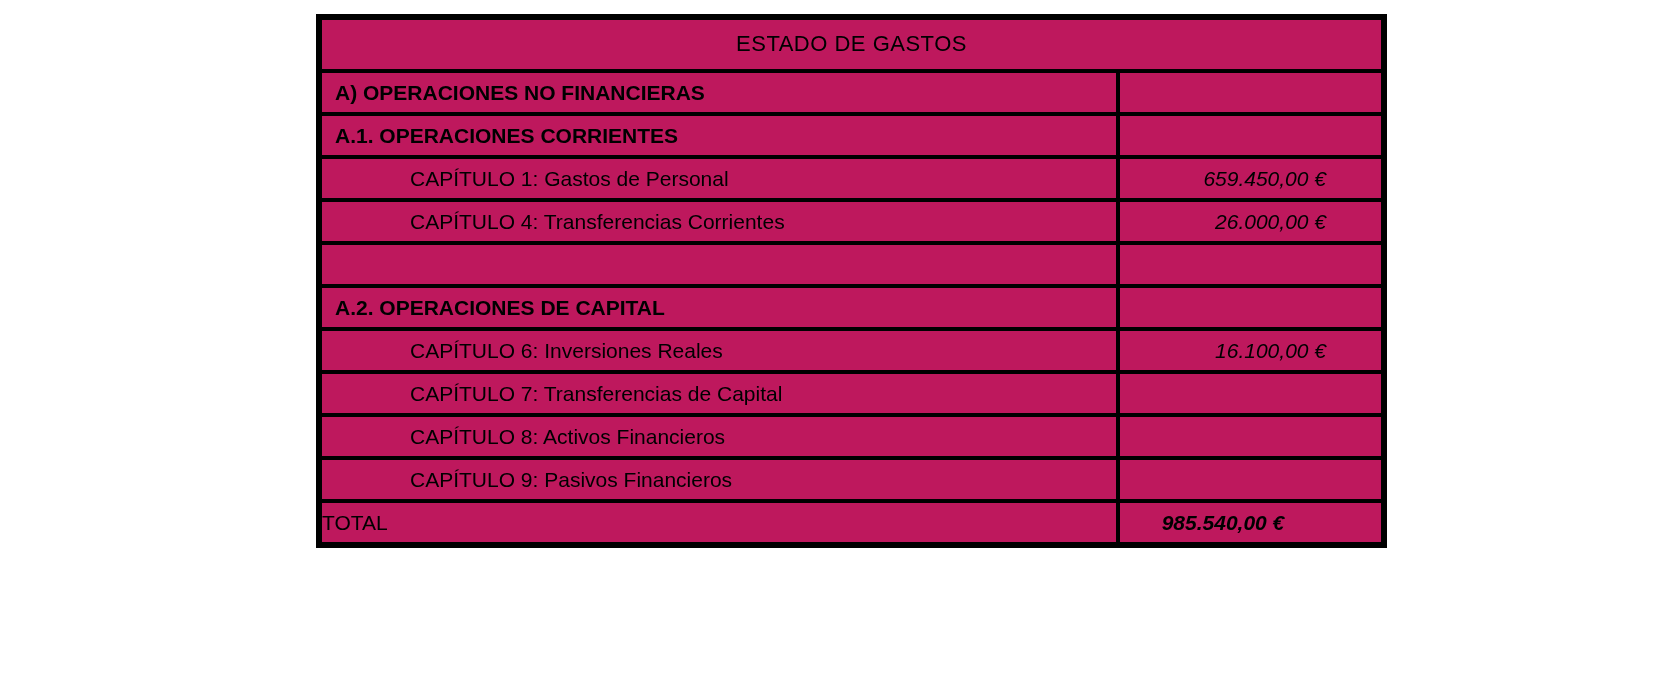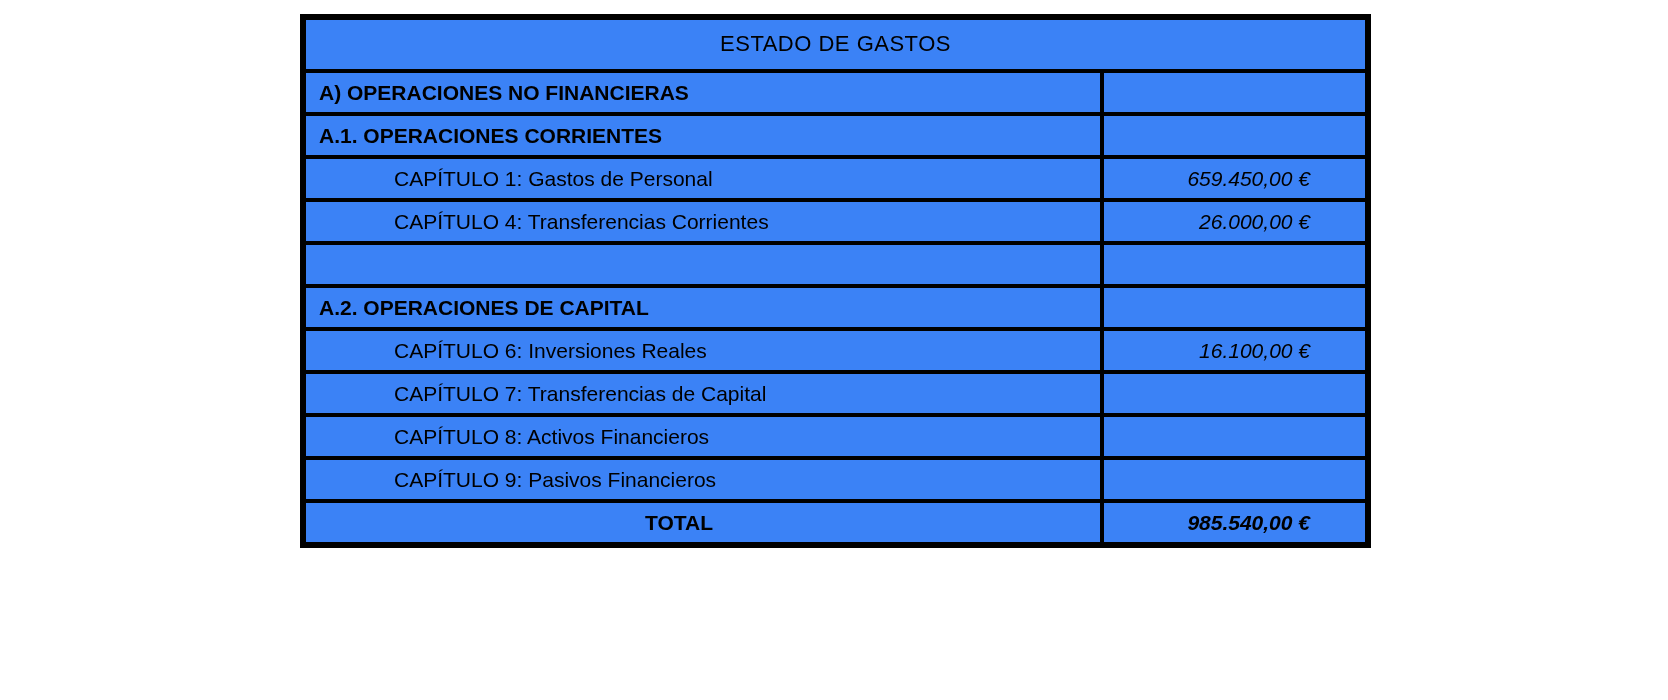--- a/index.html
+++ b/index.html
@@ -6,26 +6,26 @@
     margin: 0;
     padding: 0;
     width: 1668px;
     height: 700px;
     background: #ffffff;
     overflow: hidden;
     font-family: "Liberation Sans", "DejaVu Sans", sans-serif;
   }
   .doc-table {
     position: absolute;
-    left: 300px;
+    left: 316px;
     top: 14px;
     border-collapse: collapse;
     table-layout: fixed;
     border: 6px solid #000000;
-    background: #3b82f6;
+    background: #be185d;
   }
   .doc-table td {
     border: 4px solid #000000;
     vertical-align: middle;
     color: #000000;
     font-size: 21px;
     line-height: 1.1;
     white-space: nowrap;
     overflow: hidden;
     padding: 0;
@@ -34,23 +34,23 @@
     height: 49px;
     text-align: center;
     font-size: 22px;
     font-weight: 400;
     letter-spacing: 0.5px;
   }
   tbody td { height: 39px; }
   td.label.section { font-weight: 700; padding-left: 13px; }
   td.label.item    { font-weight: 400; padding-left: 88px; }
   td.label.empty   { }
-  td.label.total   { font-weight: 700; text-align: center; padding-right: 48px; }
+  td.label.total   { font-weight: 400; text-align: left; padding-right: 48px; }
   td.value         { text-align: right; padding-right: 55px; font-style: italic; }
-  td.value.total   { font-weight: 700; }
+  td.value.total   { font-weight: 700; text-align: center; }
 </style>
 </head>
 <body>
 
 <table class="doc-table">
   <colgroup>
     <col style="width:799px">
     <col style="width:266px">
   </colgroup>
   <thead>

